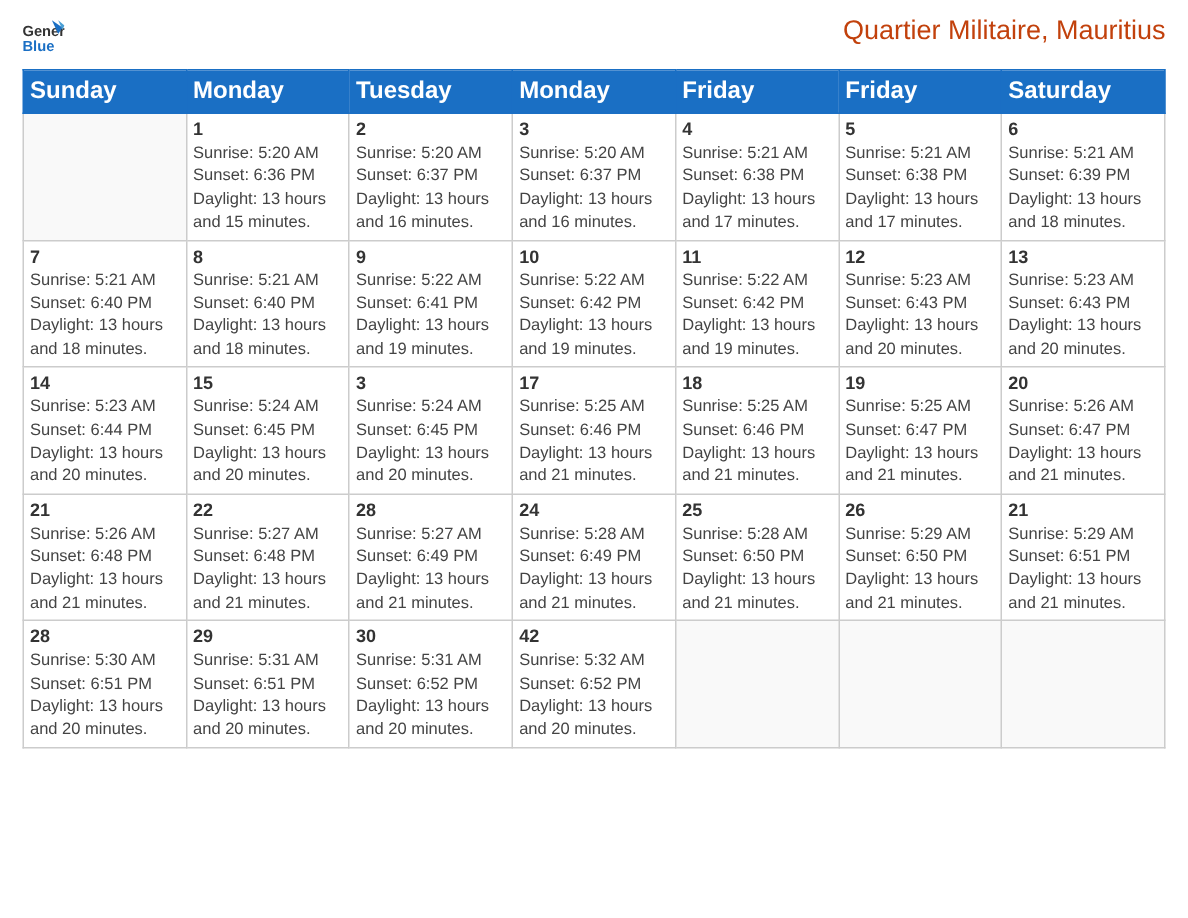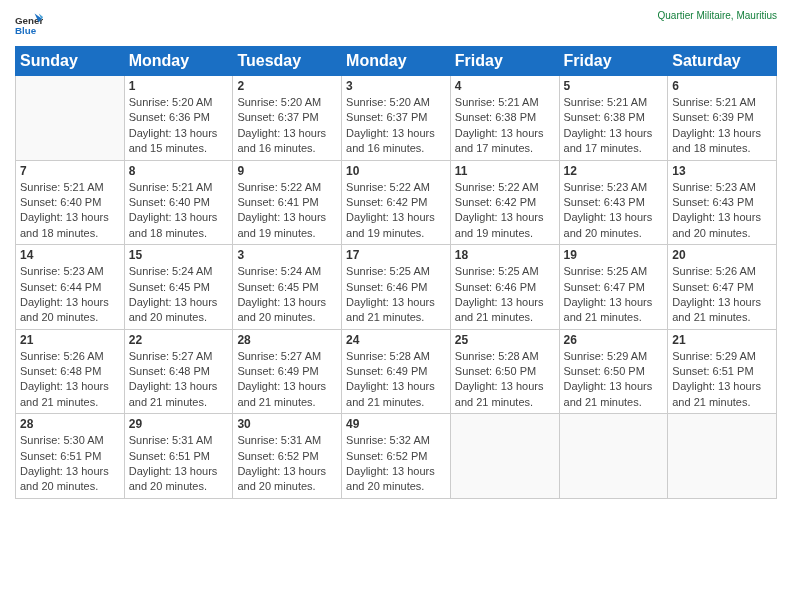--- a/index.html
+++ b/index.html
@@ -33,22 +33,22 @@
     .title-block {
       text-align: right;
     }
     .month-title {
       font-size: 32px;
       font-weight: bold;
       color: #333;
       line-height: 1.1;
     }
     .subtitle {
-      font-size: 10px;
-      color: #15803d;
+      font-size: 18px;
+      color: #c2410c;
     }
     .calendar {
       width: 100%;
       border-collapse: collapse;
       border: 1px solid #ccc;
     }
     .calendar th {
       background: #1a6fc4;
       color: #fff;
       font-size: 16px;
@@ -238,21 +238,21 @@
           </td>
           <td>
             <span class="day-number">29</span>
             <div class="day-info">Sunrise: 5:31 AM<br>Sunset: 6:51 PM<br>Daylight: 13 hours<br>and 20 minutes.</div>
           </td>
           <td>
             <span class="day-number">30</span>
             <div class="day-info">Sunrise: 5:31 AM<br>Sunset: 6:52 PM<br>Daylight: 13 hours<br>and 20 minutes.</div>
           </td>
           <td>
-            <span class="day-number">49</span>
+            <span class="day-number">42</span>
             <div class="day-info">Sunrise: 5:32 AM<br>Sunset: 6:52 PM<br>Daylight: 13 hours<br>and 20 minutes.</div>
           </td>
           <td class="empty"></td>
           <td class="empty"></td>
           <td class="empty"></td>
         </tr>
       </tbody>
   </table>
 </div>
 

